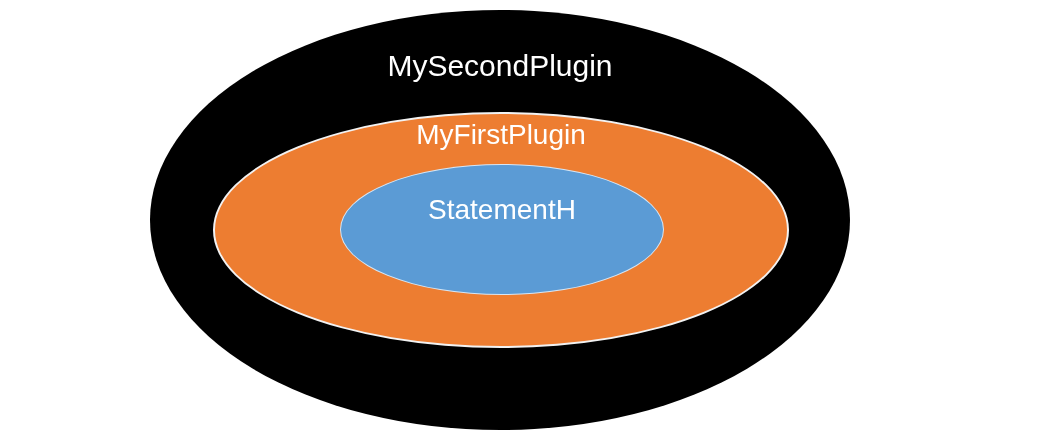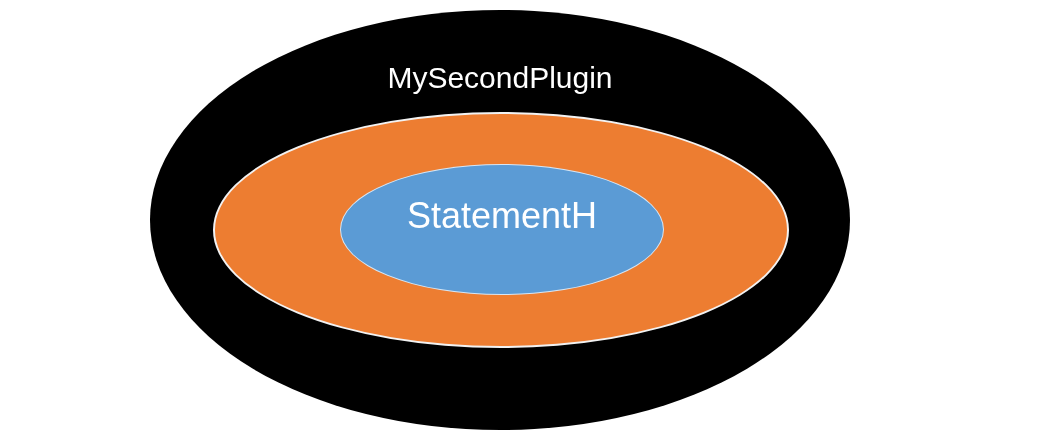--- a/index.html
+++ b/index.html
@@ -45,48 +45,48 @@
     color: #ffffff;
     text-align: center;
     white-space: nowrap;
     line-height: 1.2;
   }
   .label.outer-label {
     left: 150px;
     top: 48px;
     width: 700px;
     font-size: 30px;
-    margin-top: 12px;
   }
   .label.middle-label {
     left: 213px;
     top: 118px;
     width: 576px;
     font-size: 28px;
   }
   .label.inner-label {
     left: 340px;
     top: 188px;
     width: 324px;
-    font-size: 36px;
+    font-size: 28px;
     line-height: 1.55;
     white-space: normal;
   }
 </style>
 </head>
 <body>
 
 <div class="canvas">
 
   <div class="ellipse outer" style="background: rgb(0, 0, 0);"></div>
 
   <div class="ellipse middle" style="background: rgb(237, 125, 49);"></div>
 
   <div class="ellipse inner" style="background: rgb(91, 155, 213);"></div>
 
   <div class="label outer-label">MySecondPlugin</div>
 
+  <div class="label middle-label">MyFirstPlugin</div>
 
   <div class="label inner-label">
     <div>StatementH</div>
   </div>
 
 </div>
 
 </body></html>

